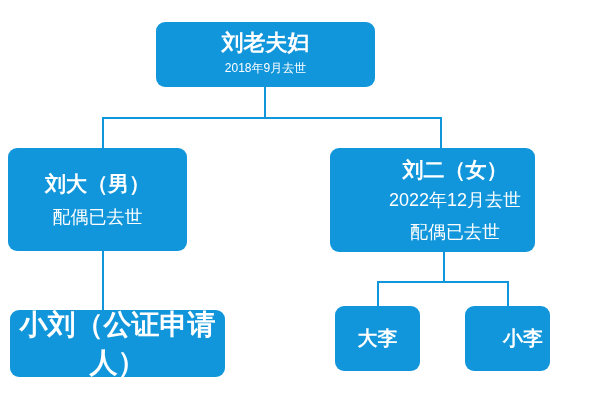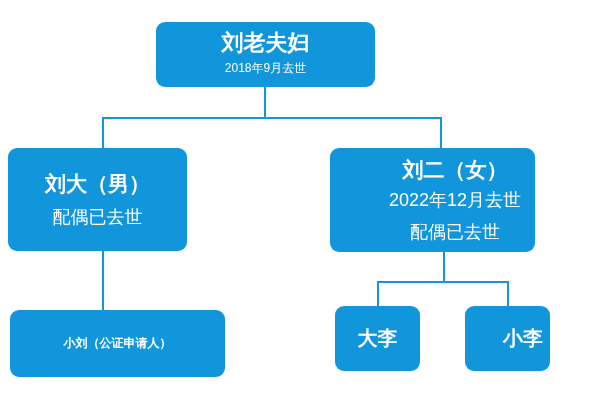--- a/index.html
+++ b/index.html
@@ -25,21 +25,21 @@
   .n-grand .title { font-size:22px; line-height:28px; }
   .n-grand .sub   { font-size:12px; line-height:23px; }
 
   .n-son      { left:8px;   top:148px; width:179px; height:103px; }
   .n-daughter { left:330px; top:148px; width:205px; height:104px;padding-left:45px; }
   .gen2 .title { font-size:21px; line-height:33px; }
   .gen2 .sub   { font-size:18px; line-height:29px; }
   .gen2 .spouse { margin-top:3px; }
 
   .n-applicant { left:10px;  top:310px; width:215px; height:67px; }
-  .n-applicant .title { font-size:12px; }
+  .n-applicant .title { font-size:28px; }
   .n-dali      { left:335px; top:306px; width:85px;  height:65px;text-align:right; }
   .n-xiaoli    { left:465px; top:306px; width:85px;  height:65px;padding-left:31px; }
   .n-dali .title, .n-xiaoli .title { font-size:20px; }
 
   
   .c-top-stem       { left:264px; top:87px;  height:31px; }
   .c-gen2-hline     { left:102px; top:117px; width:340px; }
   .c-drop-son       { left:102px; top:117px; height:31px; }
   .c-drop-daughter  { left:440px; top:117px; height:31px; }
   .c-son-stem       { left:102px; top:251px; height:59px; }

